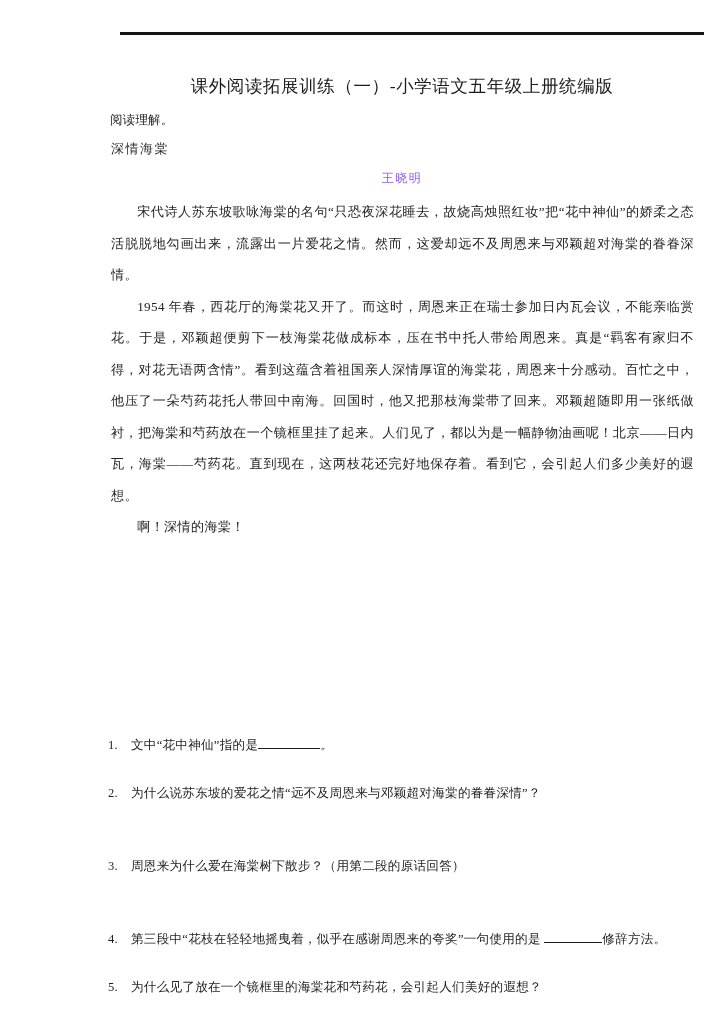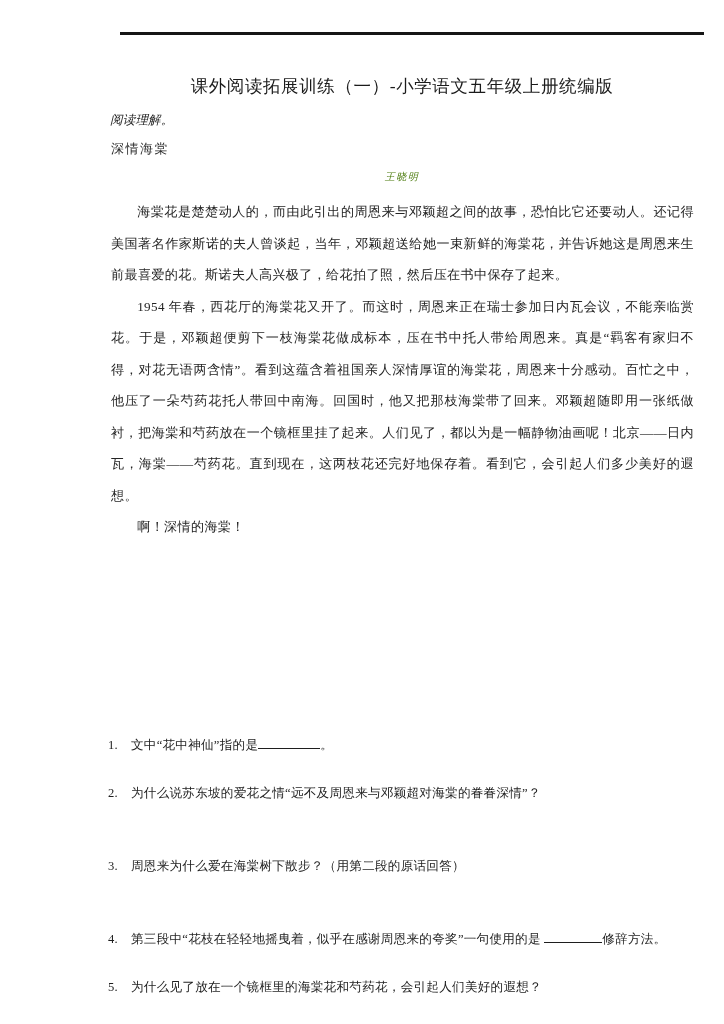--- a/index.html
+++ b/index.html
@@ -40,42 +40,40 @@
     color: #1b1b1b;
     white-space: nowrap;
   }
   .lead-in {
     position: absolute;
     left: 72px;
     top: 112px;
     font-size: 12.5px;
     color: #222;
     letter-spacing: 0.2px;
-    font-style: italic;
   }
   .article-title {
     position: absolute;
     left: 73px;
     top: 140px;
     width: 582px;
     text-align: left;
     font-size: 13px;
     letter-spacing: 1.5px;
     color: #2a2a2a;
   }
   .article-author {
     position: absolute;
     left: 73px;
     top: 170px;
     width: 582px;
     text-align: center;
-    font-size: 10px;
+    font-size: 12px;
     letter-spacing: 1.5px;
-    color: #4d7c0f;
-    font-style: italic;
+    color: #8b5cf6;
   }
   .body-text {
     position: absolute;
     left: 73px;
     top: 196px;
     width: 583px;
   }
   .para {
     font-size: 13.1px;
     line-height: 31.5px;
@@ -124,21 +122,21 @@
 
   <div class="doc-title">课外阅读拓展训练（一）-小学语文五年级上册统编版</div>
 
   <div class="lead-in">阅读理解。</div>
 
   <div class="article-title">深情海棠</div>
 
   <div class="article-author">王晓明</div>
 
   <div class="body-text">
-    <p class="para">海棠花是楚楚动人的，而由此引出的周恩来与邓颖超之间的故事，恐怕比它还要动人。还记得美国著名作家斯诺的夫人曾谈起，当年，邓颖超送给她一束新鲜的海棠花，并告诉她这是周恩来生前最喜爱的花。斯诺夫人高兴极了，给花拍了照，然后压在书中保存了起来。</p>
+    <p class="para">宋代诗人苏东坡歌咏海棠的名句“只恐夜深花睡去，故烧高烛照红妆”把“花中神仙”的娇柔之态活脱脱地勾画出来，流露出一片爱花之情。然而，这爱却远不及周恩来与邓颖超对海棠的眷眷深情。</p>
     <p class="para">1954 年春，西花厅的海棠花又开了。而这时，周恩来正在瑞士参加日内瓦会议，不能亲临赏花。于是，邓颖超便剪下一枝海棠花做成标本，压在书中托人带给周恩来。真是“羁客有家归不得，对花无语两含情”。看到这蕴含着祖国亲人深情厚谊的海棠花，周恩来十分感动。百忙之中，他压了一朵芍药花托人带回中南海。回国时，他又把那枝海棠带了回来。邓颖超随即用一张纸做衬，把海棠和芍药放在一个镜框里挂了起来。人们见了，都以为是一幅静物油画呢！北京——日内瓦，海棠——芍药花。直到现在，这两枝花还完好地保存着。看到它，会引起人们多少美好的遐想。</p>
     <p class="para">啊！深情的海棠！</p>
   </div>
 
   <div class="questions">
 
     <div class="question">
       <span class="q-num">1.</span>
       <span class="q-text"><span>文中“花中神仙”指的是</span><span class="blank-line blank-sm"></span><span>。</span></span>
     </div>

